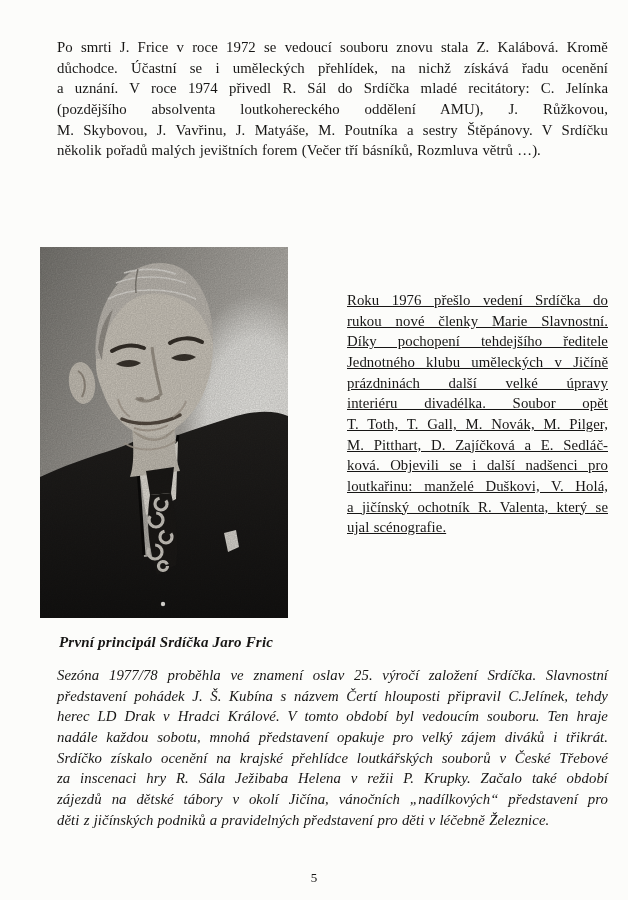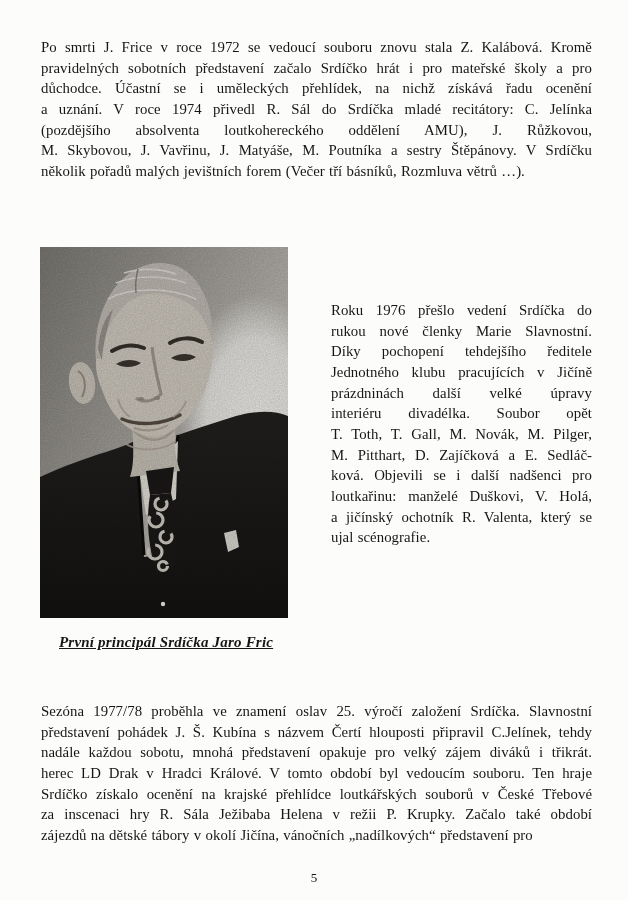--- a/index.html
+++ b/index.html
@@ -11,63 +11,62 @@
     overflow:hidden;
   }
   .page{position:relative;width:628px;height:900px;}
 
   .para{
     position:absolute;
     font-size:14.8px;
     line-height:20.65px;
     letter-spacing:0.05px;
     word-spacing:0.5px;
+    margin-left:16px;
   }
   .para .line{
     text-align:justify;
     text-align-last:justify;
   }
   .para .line:last-child{
     text-align-last:left;
   }
   .para-top{left:41px;top:37px;width:551px;}
-  .para-side{left:331px;top:300px;width:261px;}
-  .para-bottom{left:41px;top:701px;width:551px;}
+  .para-side{left:331px;top:290px;width:261px;text-decoration:underline;}
+  .para-bottom{left:41px;top:665px;width:551px;font-style:italic;}
 
   .photo-frame{
     position:absolute;left:40px;top:247px;width:248px;height:371px;
     overflow:hidden;
     background:#8f8d88;
   }
   .photo-frame svg{display:block;}
 
   .photo-caption{
     position:absolute;left:59px;top:634px;width:280px;
     font-size:15px;
     font-weight:700;
     font-style:italic;
     letter-spacing:0.2px;
     white-space:nowrap;
-    text-decoration:underline;
   }
 
   .page-number{
     position:absolute;left:0;top:870px;width:628px;
     text-align:center;
     font-size:13px;
   }
 </style>
 </head>
 <body>
 
 <div class="page">
 
   <div class="para para-top">
       <div class="line">Po smrti J. Frice v roce 1972 se vedoucí souboru znovu stala Z. Kalábová. Kromě</div>
-      <div class="line">pravidelných sobotních představení začalo Srdíčko hrát i pro mateřské školy a pro</div>
       <div class="line">důchodce. Účastní se i uměleckých přehlídek, na nichž získává řadu ocenění</div>
       <div class="line">a uznání. V roce 1974 přivedl R. Sál do Srdíčka mladé recitátory: C. Jelínka</div>
       <div class="line">(pozdějšího absolventa loutkohereckého oddělení AMU), J. Růžkovou,</div>
       <div class="line">M. Skybovou, J. Vavřinu, J. Matyáše, M. Poutníka a sestry Štěpánovy. V Srdíčku</div>
       <div class="line">několik pořadů malých jevištních forem (Večer tří básníků, Rozmluva větrů …).</div>
     </div>
 
   <figure style="margin:0">
     <div class="photo-frame">
       <svg width="248" height="371" viewBox="0 0 248 371" xmlns="http://www.w3.org/2000/svg">
@@ -162,36 +161,37 @@
         <rect width="248" height="371" filter="url(#grain)" opacity="0.2"></rect>
       </svg>
     </div>
     <figcaption class="photo-caption">První principál Srdíčka Jaro Fric</figcaption>
   </figure>
 
   <div class="para para-side">
       <div class="line">Roku 1976 přešlo vedení Srdíčka do</div>
       <div class="line">rukou nové členky Marie Slavnostní.</div>
       <div class="line">Díky pochopení tehdejšího ředitele</div>
-      <div class="line">Jednotného klubu pracujících v Jičíně</div>
+      <div class="line">Jednotného klubu uměleckých v Jičíně</div>
       <div class="line">prázdninách další velké úpravy</div>
       <div class="line">interiéru divadélka. Soubor opět</div>
       <div class="line">T. Toth, T. Gall, M. Novák, M. Pilger,</div>
       <div class="line">M. Pitthart, D. Zajíčková a E. Sedláč-</div>
       <div class="line">ková. Objevili se i další nadšenci pro</div>
       <div class="line">loutkařinu: manželé Duškovi, V. Holá,</div>
       <div class="line">a jičínský ochotník R. Valenta, který se</div>
       <div class="line">ujal scénografie.</div>
     </div>
 
   <div class="para para-bottom">
       <div class="line">Sezóna 1977/78 proběhla ve znamení oslav 25. výročí založení Srdíčka. Slavnostní</div>
       <div class="line">představení pohádek J. Š. Kubína s názvem Čertí hlouposti připravil C.Jelínek, tehdy</div>
+      <div class="line">herec LD Drak v Hradci Králové. V tomto období byl vedoucím souboru. Ten hraje</div>
       <div class="line">nadále každou sobotu, mnohá představení opakuje pro velký zájem diváků i třikrát.</div>
-      <div class="line">herec LD Drak v Hradci Králové. V tomto období byl vedoucím souboru. Ten hraje</div>
       <div class="line">Srdíčko získalo ocenění na krajské přehlídce loutkářských souborů v České Třebové</div>
       <div class="line">za inscenaci hry R. Sála Ježibaba Helena v režii P. Krupky. Začalo také období</div>
       <div class="line">zájezdů na dětské tábory v okolí Jičína, vánočních „nadílkových“ představení pro</div>
+      <div class="line">děti z jičínských podniků a pravidelných představení pro děti v léčebně Železnice.</div>
     </div>
 
   <div class="page-number">5</div>
 
 </div>
 
 </body></html>

